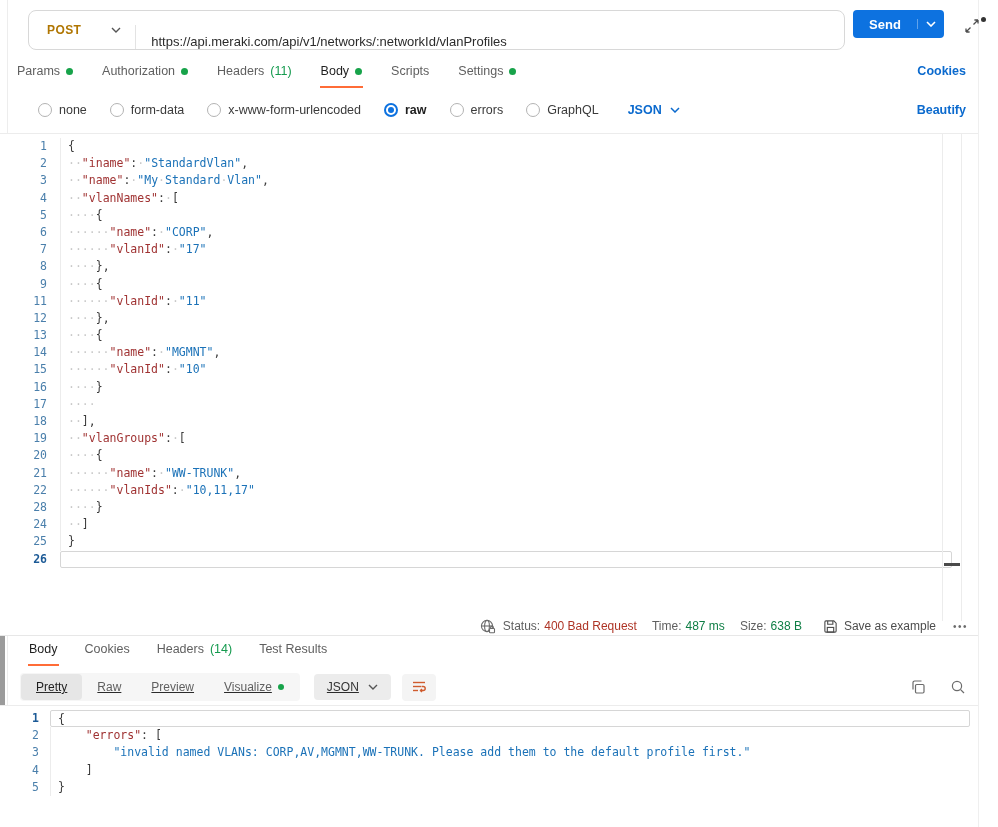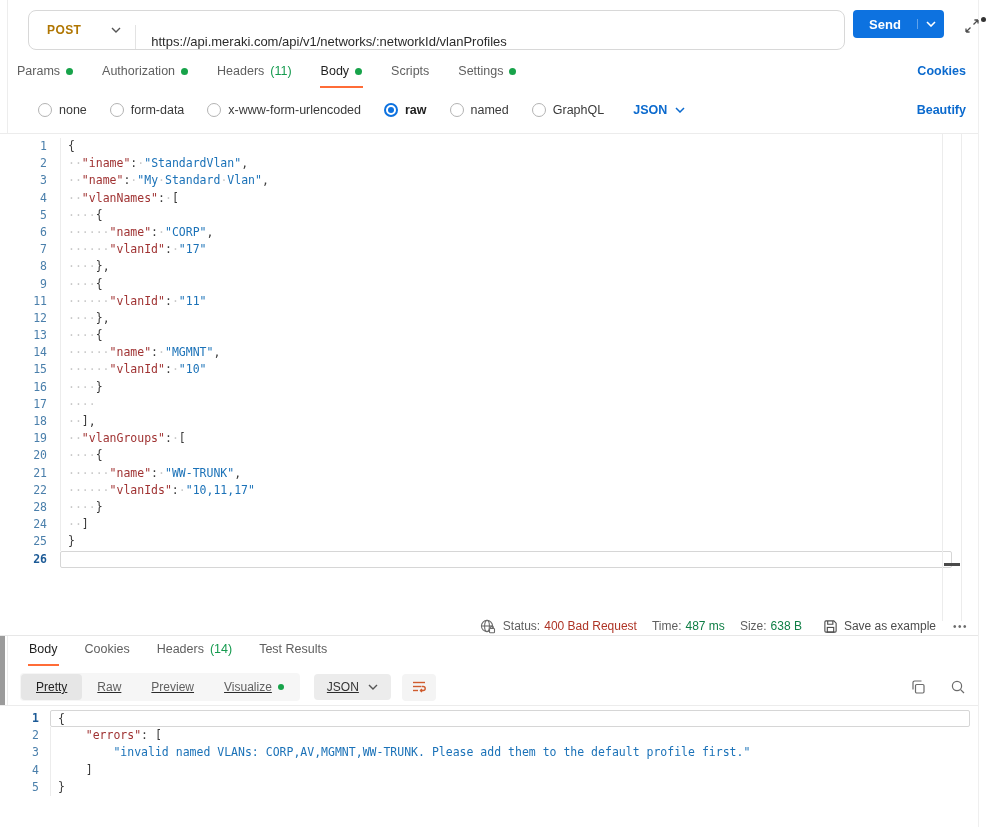--- a/index.html
+++ b/index.html
@@ -182,21 +182,21 @@
       <span class="radio-item">
         <span class="radio"></span>
         <span>x-www-form-urlencoded</span>
       </span>
       <span class="radio-item checked">
         <span class="radio checked"></span>
         <span>raw</span>
       </span>
       <span class="radio-item">
         <span class="radio"></span>
-        <span>named</span>
+        <span>errors</span>
       </span>
       <span class="radio-item">
         <span class="radio"></span>
         <span>GraphQL</span>
       </span>
     </span>
   <span class="lang-select">
     <span>JSON</span>
     <span>
       <svg width="10" height="6" viewBox="0 0 10 6">

